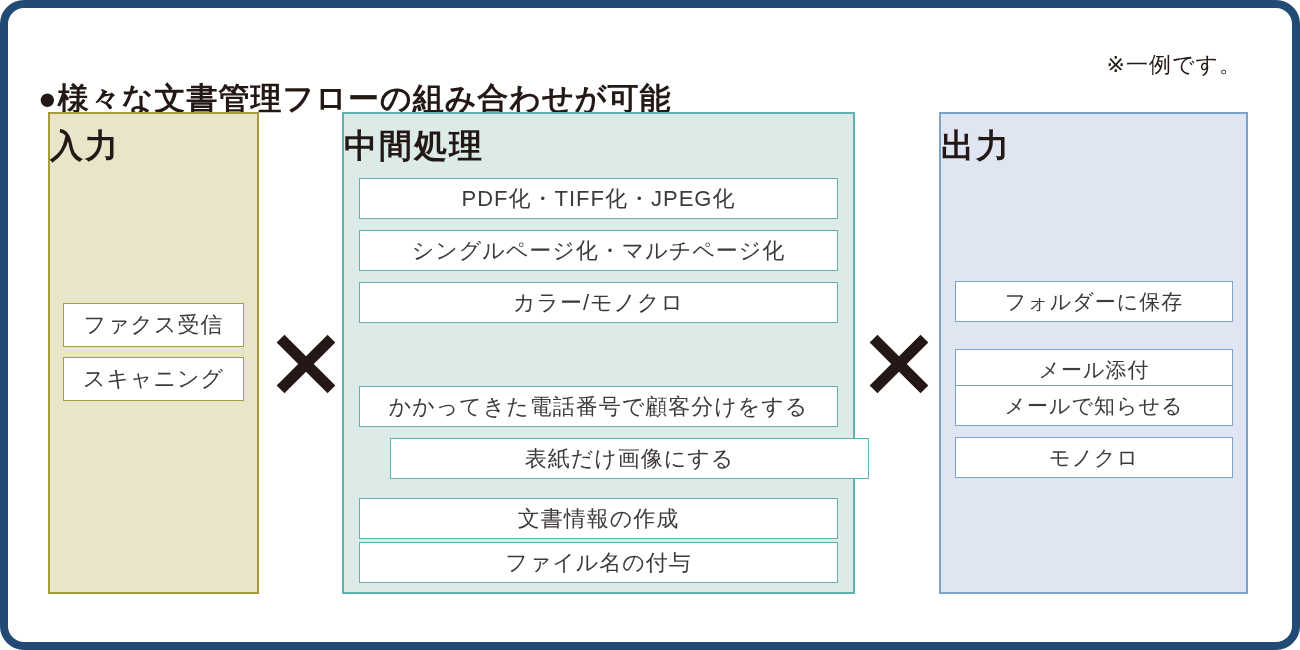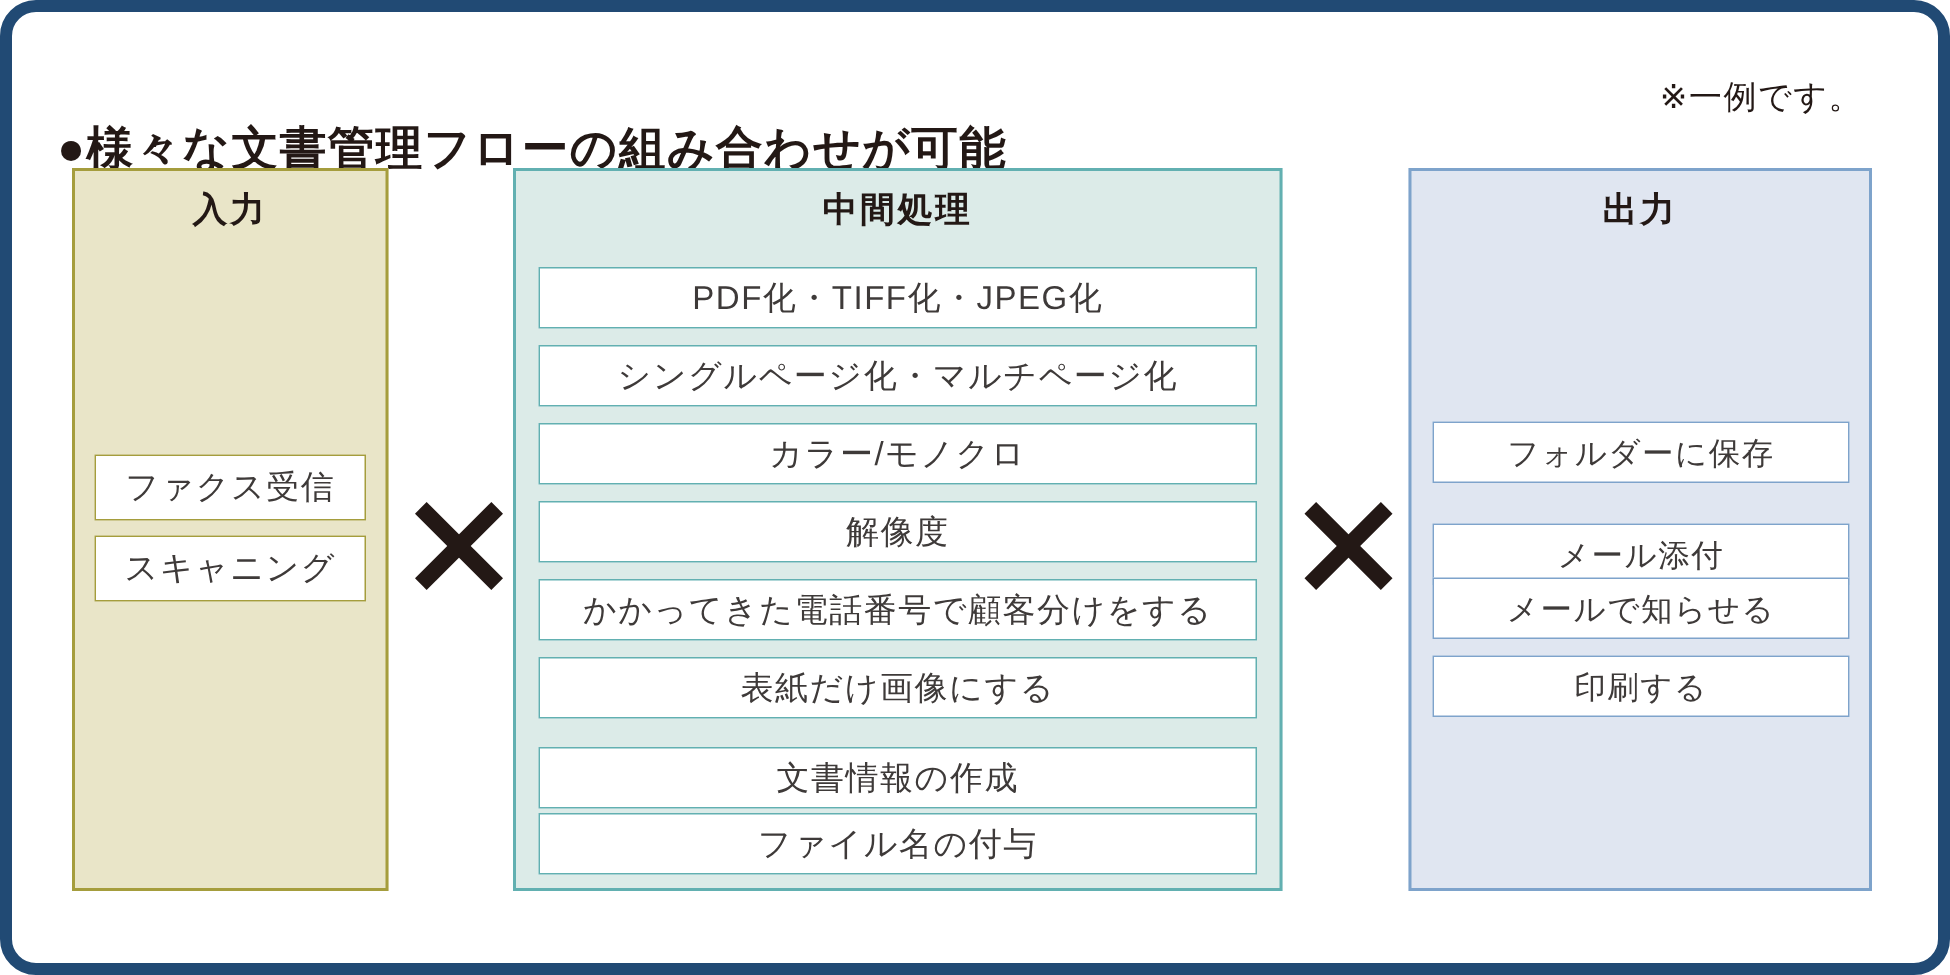--- a/index.html
+++ b/index.html
@@ -34,21 +34,21 @@
   }
   .note{
     position:absolute;right:50px;top:42px;
     font-size:22px;color:var(--title-text);
     letter-spacing:1px;
   }
 
   .col{position:absolute;top:104px;height:482px;}
   .col h2{
     position:absolute;top:10px;left:0;width:100%;
-    text-align:center;font-size:23px;font-weight:bold;color:var(--title-text);
+    text-align:left;font-size:33px;font-weight:bold;color:var(--title-text);
     letter-spacing:2px;
   }
 
   .col-input{
     left:40px;width:211px;
     background:var(--input-bg);border:2px solid var(--input-border);
   }
   .col-process{
     left:334px;width:513px;
     background:var(--process-bg);border:2px solid var(--process-border);
@@ -76,21 +76,21 @@
   .col-process .box{
     left:15px;width:479px;height:41px;
     border:1.5px solid var(--process-border);
     font-size:22px;
   }
   .col-process .box.i0{top:64px;text-align:center;}
   .col-process .box.i1{top:116px;}
   .col-process .box.i2{top:168px;}
   .col-process .box.i3{top:220px;}
   .col-process .box.i4{top:272px;}
-  .col-process .box.i5{top:324px;}
+  .col-process .box.i5{top:324px;margin-left:31px;}
   .col-process .box.i6{top:384px;}
   .col-process .box.i7{top:428px;}
 
   .col-output .box{
     left:14px;width:278px;height:41px;
     border:1.5px solid var(--output-border);
   }
   .col-output .box.i0{top:115px;}
   .col-output .box.i1{top:167px;}
   .col-output .box.i2{top:235px;}
@@ -123,30 +123,29 @@
     <div class="box i1">スキャニング</div>
   </section>
 
   <span class="cross c1"></span>
 
   <section class="col col-process">
     <h2>中間処理</h2>
     <div class="box i0">PDF化・TIFF化・JPEG化</div>
     <div class="box i1">シングルページ化・マルチページ化</div>
     <div class="box i2">カラー/モノクロ</div>
-    <div class="box i3">解像度</div>
     <div class="box i4">かかってきた電話番号で顧客分けをする</div>
     <div class="box i5">表紙だけ画像にする</div>
     <div class="box i6">文書情報の作成</div>
     <div class="box i7">ファイル名の付与</div>
   </section>
 
   <span class="cross c2"></span>
 
   <section class="col col-output">
     <h2>出力</h2>
     <div class="box i1">フォルダーに保存</div>
     <div class="box i2">メール添付</div>
     <div class="box i3">メールで知らせる</div>
-    <div class="box i4">印刷する</div>
+    <div class="box i4">モノクロ</div>
   </section>
 
 </div>
 
 </body></html>

